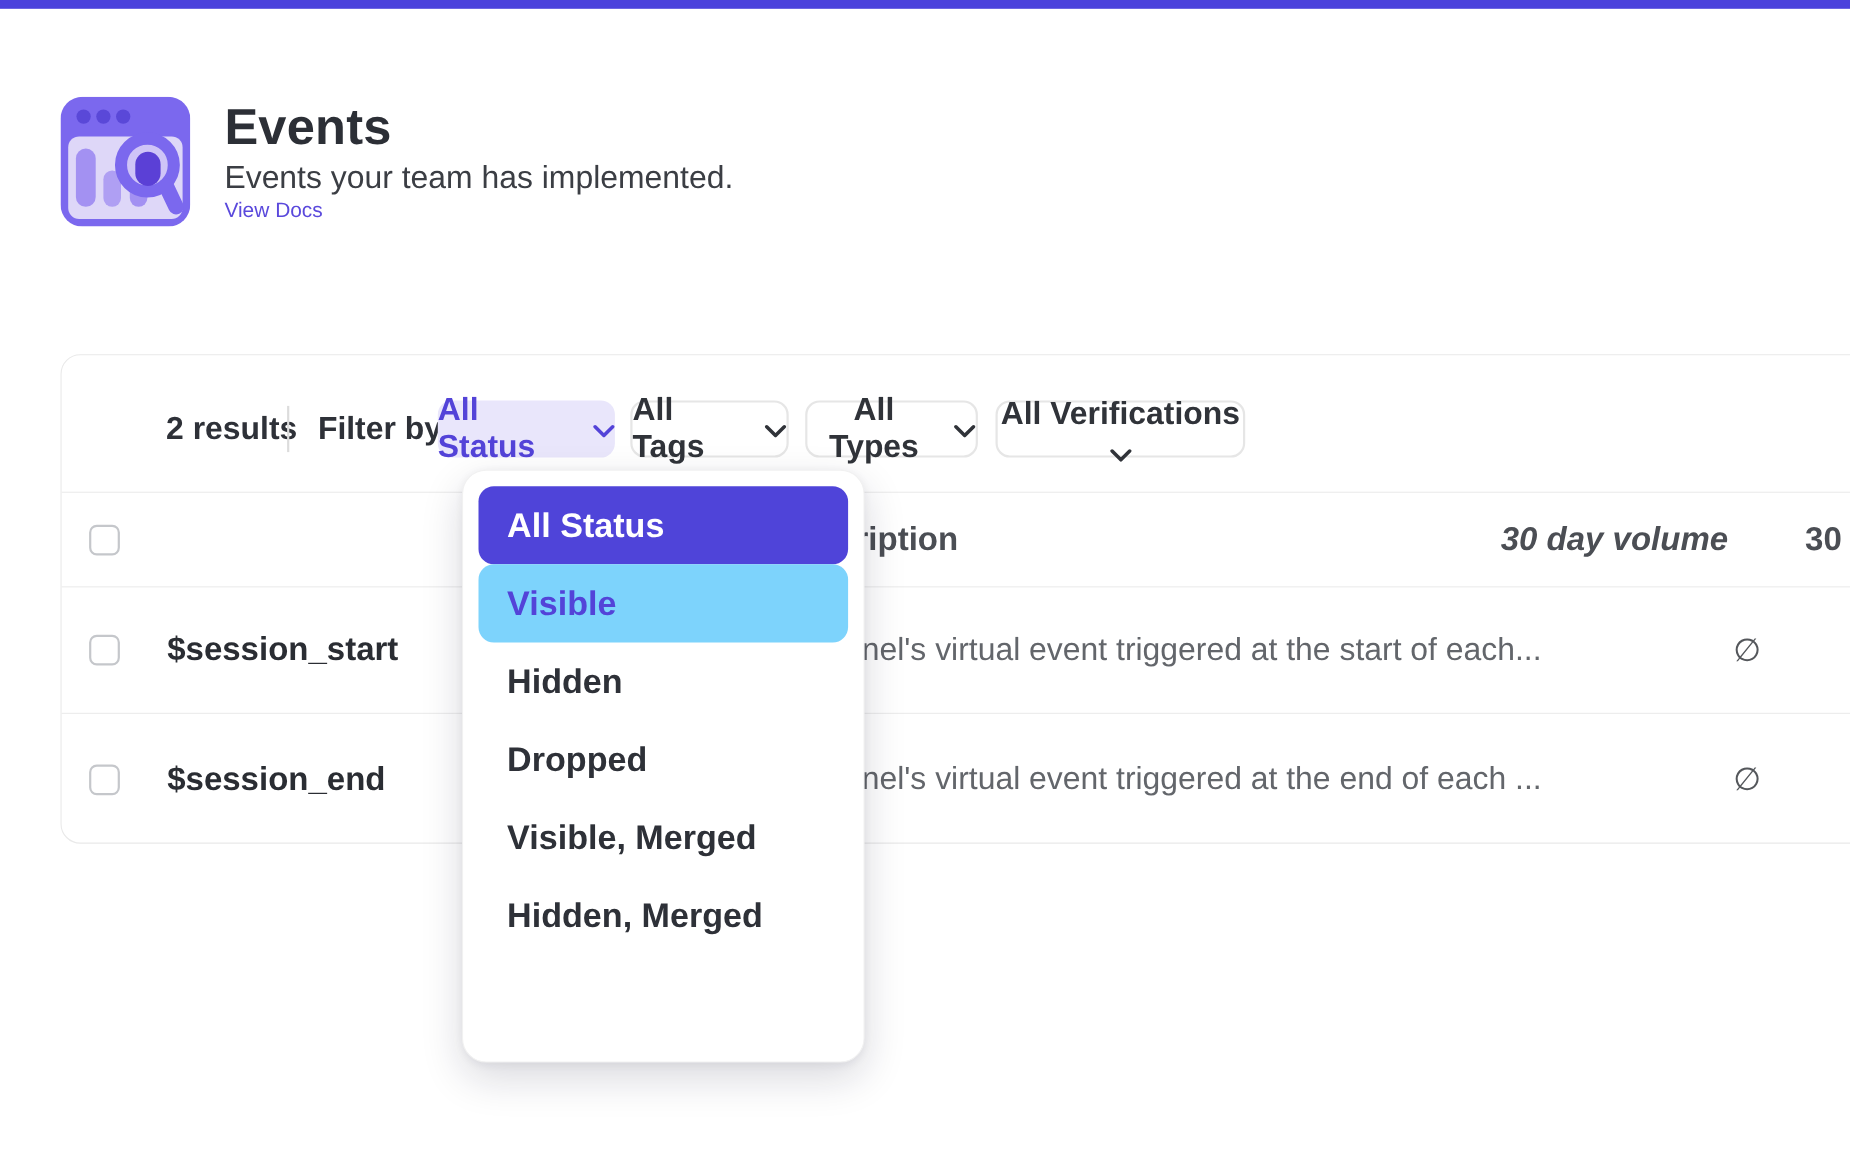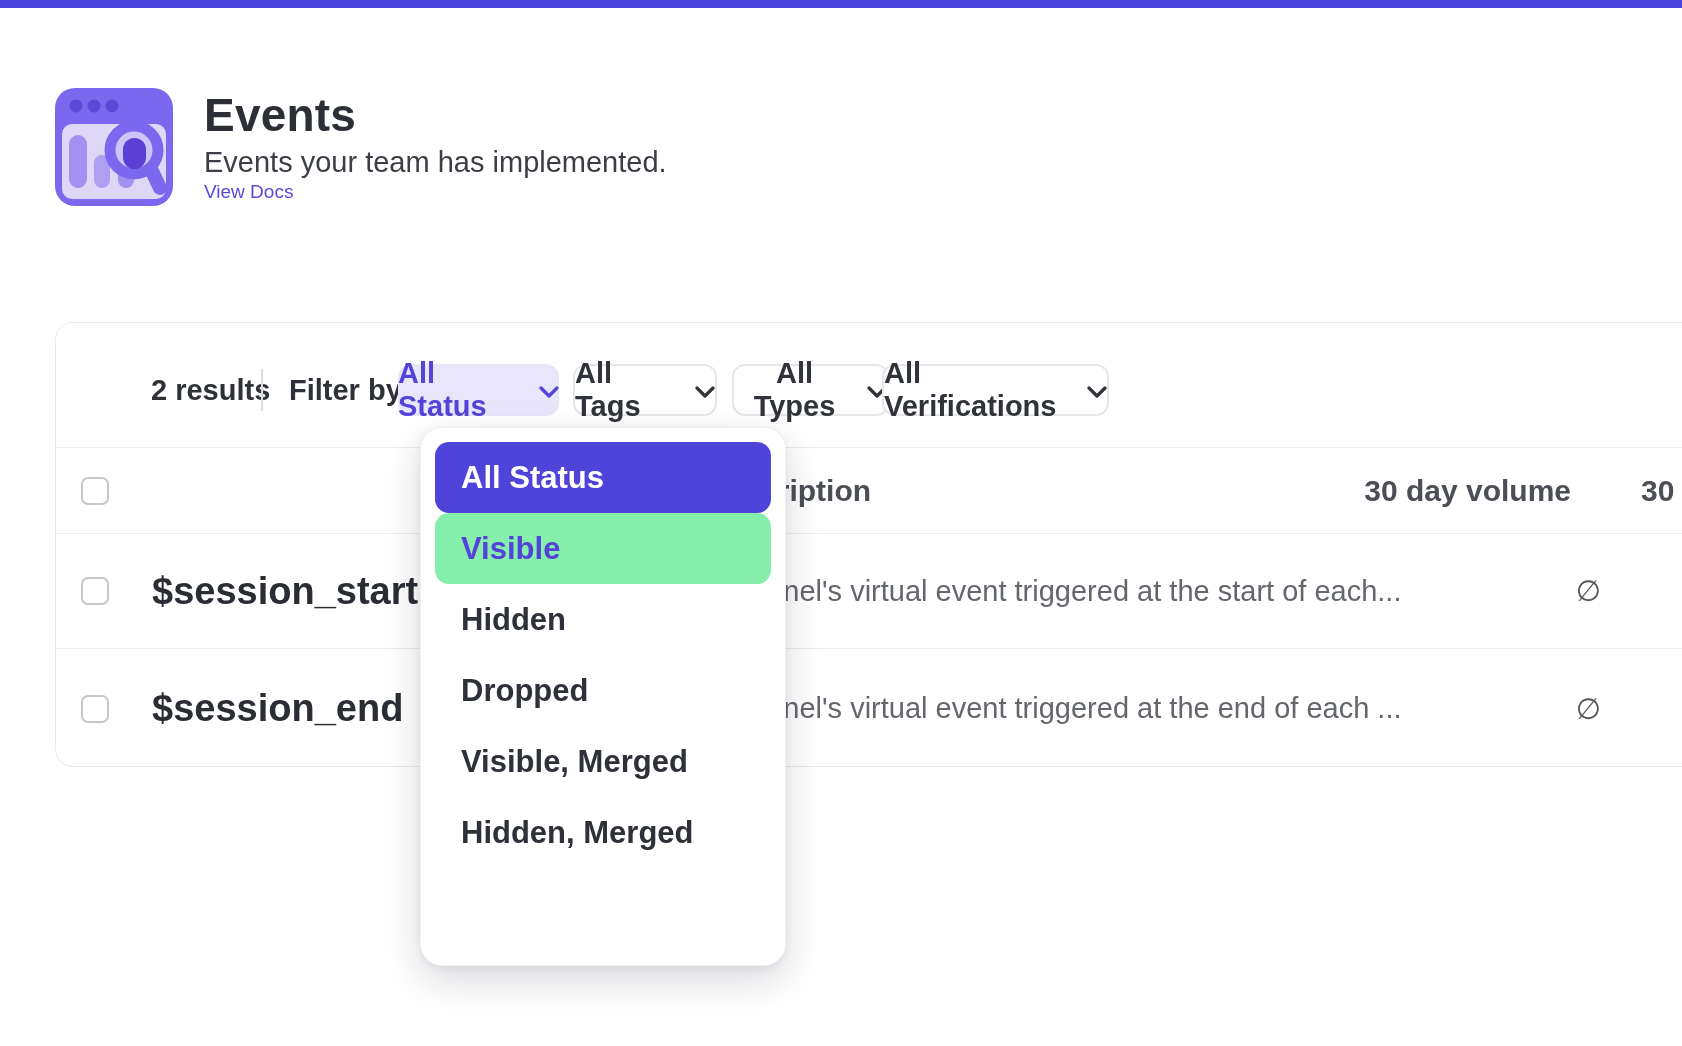--- a/index.html
+++ b/index.html
@@ -27,48 +27,48 @@
   .toolbar-divider{position:absolute;left:205px;top:46px;width:2px;height:42px;background:#dcdcdc;}
   .filter-by{left:233px;}
   .filter-btn{position:absolute;top:41px;height:52px;border-radius:13px;display:flex;align-items:center;
               justify-content:center;gap:12px;font-size:29px;font-weight:600;color:#303339;cursor:pointer;
               background:#ffffff;border:2px solid #e6e6e6;box-sizing:border-box;padding:0;}
   .filter-btn .chev{width:20px;height:12px;flex:0 0 auto;margin-top:3px;}
   .filter-btn.active{background:#e9e6fb;border:none;color:#5343d8;}
   .btn-status{left:342px;width:161px;}
   .btn-tags{left:517px;width:144px;}
   .btn-types{left:676px;width:157px;text-align:center;}
-  .btn-verifications{left:826px;width:227px;}
+  .btn-verifications{left:849px;width:227px;flex-direction:column;}
 
   
   .thead{position:absolute;left:0;top:124px;width:100%;height:87px;
          border-top:1px solid #ececec;border-bottom:1px solid #ececec;box-sizing:border-box;}
   .trow1{position:absolute;left:0;top:211px;width:100%;height:115px;border-bottom:1px solid #ececec;box-sizing:border-box;}
   .trow2{position:absolute;left:0;top:326px;width:100%;height:119px;}
   .cell{position:absolute;top:0;height:100%;display:flex;align-items:center;white-space:nowrap;}
   .cell-check{left:25px;width:28px;}
   .checkbox{width:28px;height:28px;border:2px solid #c5c7cb;border-radius:7px;background:#fff;box-sizing:border-box;cursor:pointer;}
   .cell-name{left:96px;}
   .col-header{font-size:30px;font-weight:600;color:#4b4e54;}
   .cell-desc{left:650px;}
   .cell-volume{left:1145px;width:400px;justify-content:flex-end;text-align:right;}
-  .cell-volume-h{left:1145px;width:370px;justify-content:flex-end;text-align:right;}
+  .cell-volume-h{left:1145px;width:370px;justify-content:flex-end;text-align:right;font-style:italic;}
   .cell-volume2-h{left:1585px;}
-  .event-name{font-size:38px;font-weight:600;color:#2a2d33;}
+  .event-name{font-size:30px;font-weight:600;color:#2a2d33;}
   .event-desc{font-size:29px;font-weight:400;color:#63666b;}
   .event-volume{font-size:29px;font-weight:400;color:#54575b;}
 
   
   .dropdown{position:absolute;left:420px;top:427px;width:366px;height:539px;background:#fff;
             border:1px solid #f1f1f1;border-radius:22px;box-sizing:border-box;
             box-shadow:0 14px 38px rgba(18,18,48,.16),0 2px 8px rgba(18,18,48,.06);z-index:10;padding-top:14px;}
   .menu-item{margin:0 14px;height:71px;border-radius:14px;display:flex;align-items:center;
              padding-left:26px;font-size:31px;font-weight:600;color:#2e3138;cursor:pointer;box-sizing:border-box;}
   .menu-item.selected{background:#4f44d9;color:#ffffff;}
-  .menu-item.highlighted{background:#86efac;color:#5343d8;}
+  .menu-item.highlighted{background:#7dd3fc;color:#5343d8;}
 </style>
 </head>
 <body>
 
 <div class="topbar"></div>
 
 <svg class="app-icon" viewBox="0 0 118 118">
   <rect x="0" y="0" width="118" height="118" rx="20" fill="#7b68ee"></rect>
   <circle cx="21" cy="18" r="6.5" fill="#5a48d8"></circle>
   <circle cx="39" cy="18" r="6.5" fill="#5a48d8"></circle>

